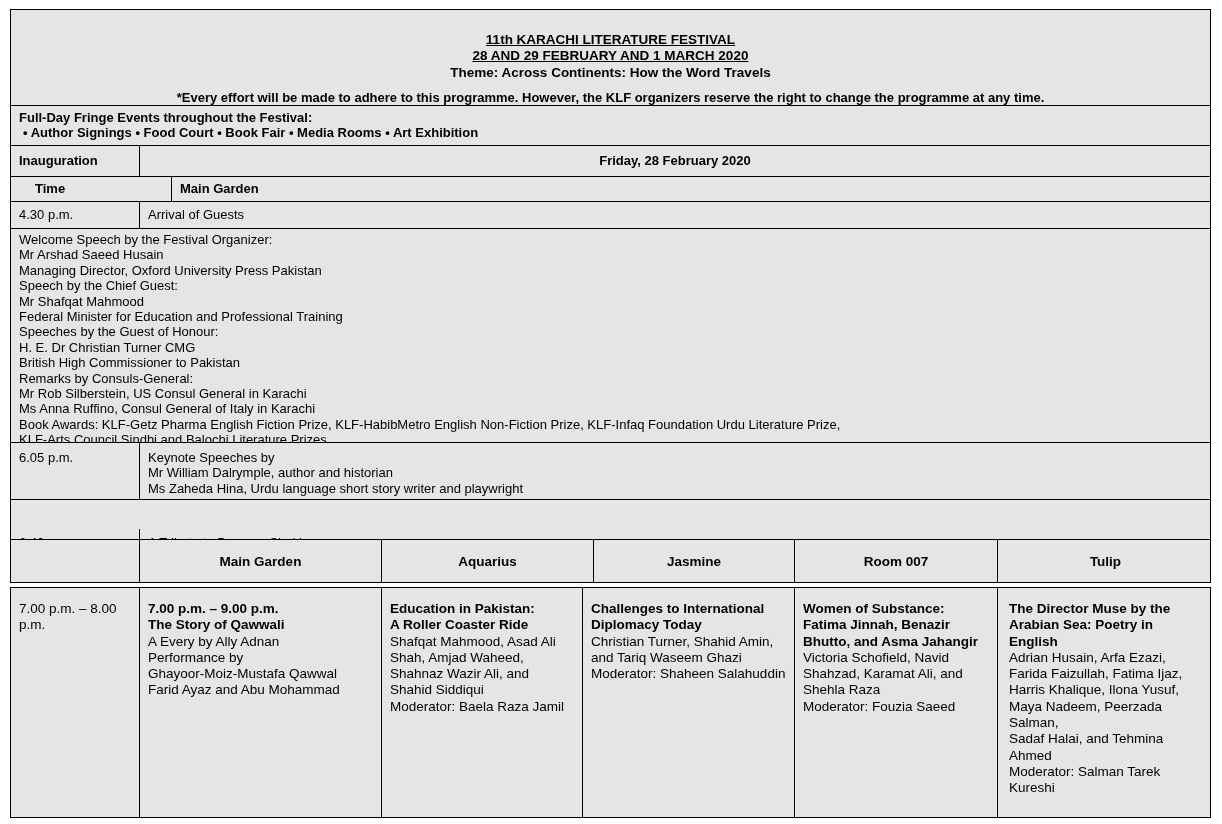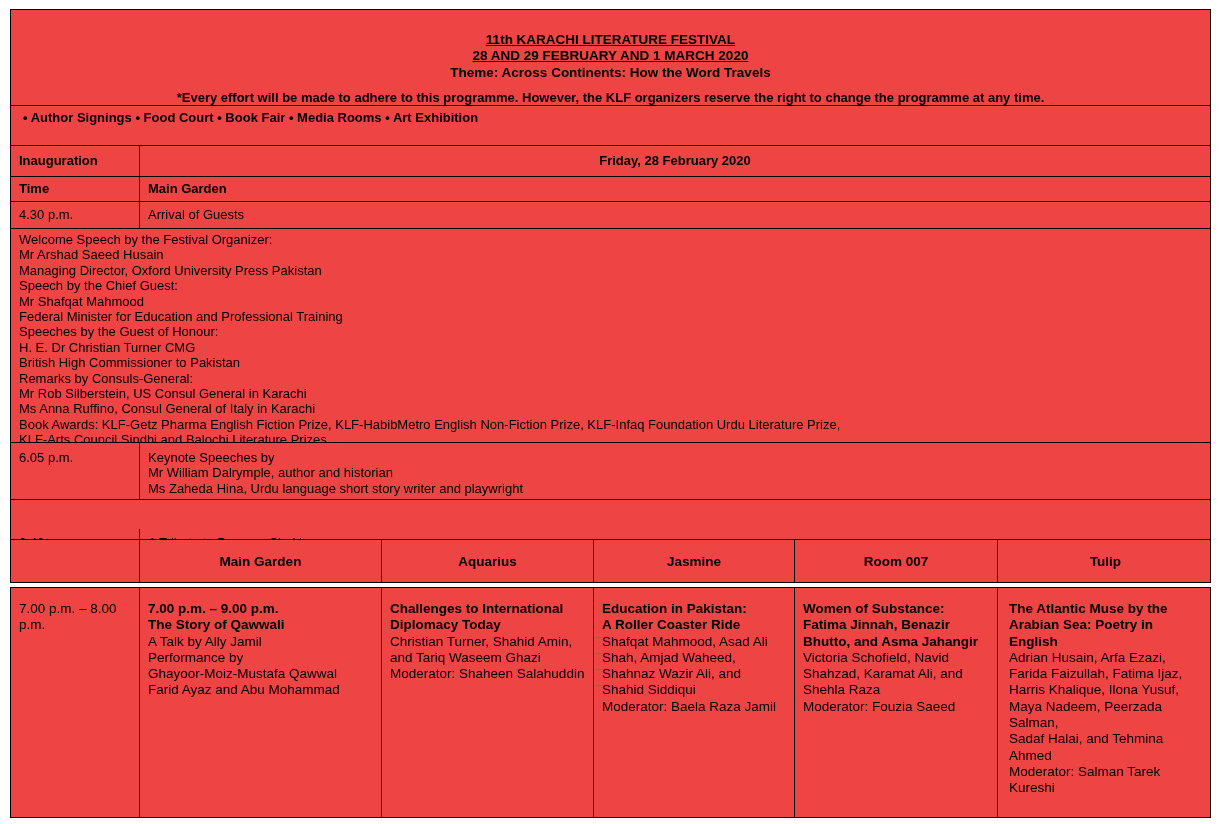--- a/index.html
+++ b/index.html
@@ -17,21 +17,21 @@
     overflow: hidden;
   }
   .doc {
     position: absolute;
     left: 10px;
     top: 9px;
     width: 1201px;
   }
   .tbl {
     border: 1px solid #000;
-    background: #ef4444;
+    background: #e5e5e5;
     box-sizing: border-box;
     width: 100%;
   }
   .row {
     display: flex;
     box-sizing: border-box;
     border-top: 1px solid #000;
     align-items: stretch;
   }
   .row:first-child { border-top: none; }
@@ -67,21 +67,21 @@
 
   
   .t-upper { font-size: 13px; line-height: 15.4px; }
 
   .r-fringe  { height: 39px; padding-top: 4px; }
   .fringe-items { padding-left: 4px; }
 
   .r-inaug   { height: 31px; }
   .r-inaug .cell { padding-top: 7px; }
   .r-timehdr { height: 25px; }
-  .r-timehdr .cell { padding-top: 4px; }
+  .r-timehdr .cell { padding-top: 4px; margin-left: 16px; }
   .r-430     { height: 27px; }
   .r-430 .cell { padding-top: 5px; }
   .r-500     { height: 214px; }
   .r-500 .cell { padding-top: 3px; }
   .r-605     { height: 57px; }
   .r-605 .cell { padding-top: 7px; }
   .r-640     { height: 40px; }
   .r-640 .cell { padding-top: 6px; margin-top: 29px; }
 
   .r-venues  { height: 43px; }
@@ -114,20 +114,21 @@
         <div class="cell c-main hdr-block ctr">
           <div class="b u">11th KARACHI LITERATURE FESTIVAL</div>
           <div class="b u">28 AND 29 FEBRUARY AND 1 MARCH 2020</div>
           <div class="b hdr-theme">Theme: Across Continents: How the Word Travels</div>
           <div class="hdr-disclaimer">*Every effort will be made to adhere to this programme. However, the KLF organizers reserve the right to change the programme at any time.</div>
         </div>
       </div>
 
       <div class="row t-upper">
         <div class="cell c-main r-fringe b">
+          <div>Full-Day Fringe Events throughout the Festival:</div>
           <div class="fringe-items">• Author Signings • Food Court • Book Fair • Media Rooms • Art Exhibition</div>
         </div>
       </div>
 
       <div class="row t-upper r-inaug">
         <div class="cell c-time b">Inauguration</div>
         <div class="cell c-main ctr b">Friday, 28 February 2020</div>
       </div>
 
       <div class="row t-upper r-timehdr">
@@ -184,43 +185,43 @@
     <div class="gap"></div>
 
     <div class="tbl tbl-sessions">
       <div class="row r-sessions">
         <div class="cell c-time">
           <div>7.00 p.m. – 8.00 p.m.</div>
         </div>
         <div class="cell c-mg">
           <div class="session-title pre">7.00 p.m. – 9.00 p.m.
 The Story of Qawwali</div>
-          <div class="pre">A Talk by Ally Jamil
+          <div class="pre">A Every by Ally Adnan
 Performance by
 Ghayoor-Moiz-Mustafa Qawwal
 Farid Ayaz and Abu Mohammad</div>
-        </div>
-        <div class="cell c-aq">
-          <div class="session-title pre">Challenges to International Diplomacy Today</div>
-          <div class="pre">Christian Turner, Shahid Amin, and Tariq Waseem Ghazi
-Moderator: Shaheen Salahuddin</div>
         </div>
         <div class="cell c-jas">
           <div class="session-title pre">Education in Pakistan:
 A Roller Coaster Ride</div>
           <div class="pre">Shafqat Mahmood, Asad Ali Shah, Amjad Waheed, Shahnaz Wazir Ali, and Shahid Siddiqui
 Moderator: Baela Raza Jamil</div>
         </div>
+        <div class="cell c-aq">
+          <div class="session-title pre">Challenges to International Diplomacy Today</div>
+          <div class="pre">Christian Turner, Shahid Amin, and Tariq Waseem Ghazi
+Moderator: Shaheen Salahuddin</div>
+        </div>
         <div class="cell c-r7">
           <div class="session-title pre">Women of Substance: Fatima Jinnah, Benazir Bhutto, and Asma Jahangir</div>
           <div class="pre">Victoria Schofield, Navid Shahzad, Karamat Ali, and Shehla Raza
 Moderator: Fouzia Saeed</div>
         </div>
         <div class="cell c-tulip">
-          <div class="session-title pre">The Atlantic Muse by the Arabian Sea: Poetry in English</div>
+          <div class="session-title pre">The Director Muse by the Arabian Sea: Poetry in English</div>
           <div class="pre">Adrian Husain, Arfa Ezazi,
 Farida Faizullah, Fatima Ijaz,
 Harris Khalique, Ilona Yusuf,
 Maya Nadeem, Peerzada Salman,
 Sadaf Halai, and Tehmina Ahmed
 Moderator: Salman Tarek Kureshi</div>
         </div>
       </div>
     </div>
 

